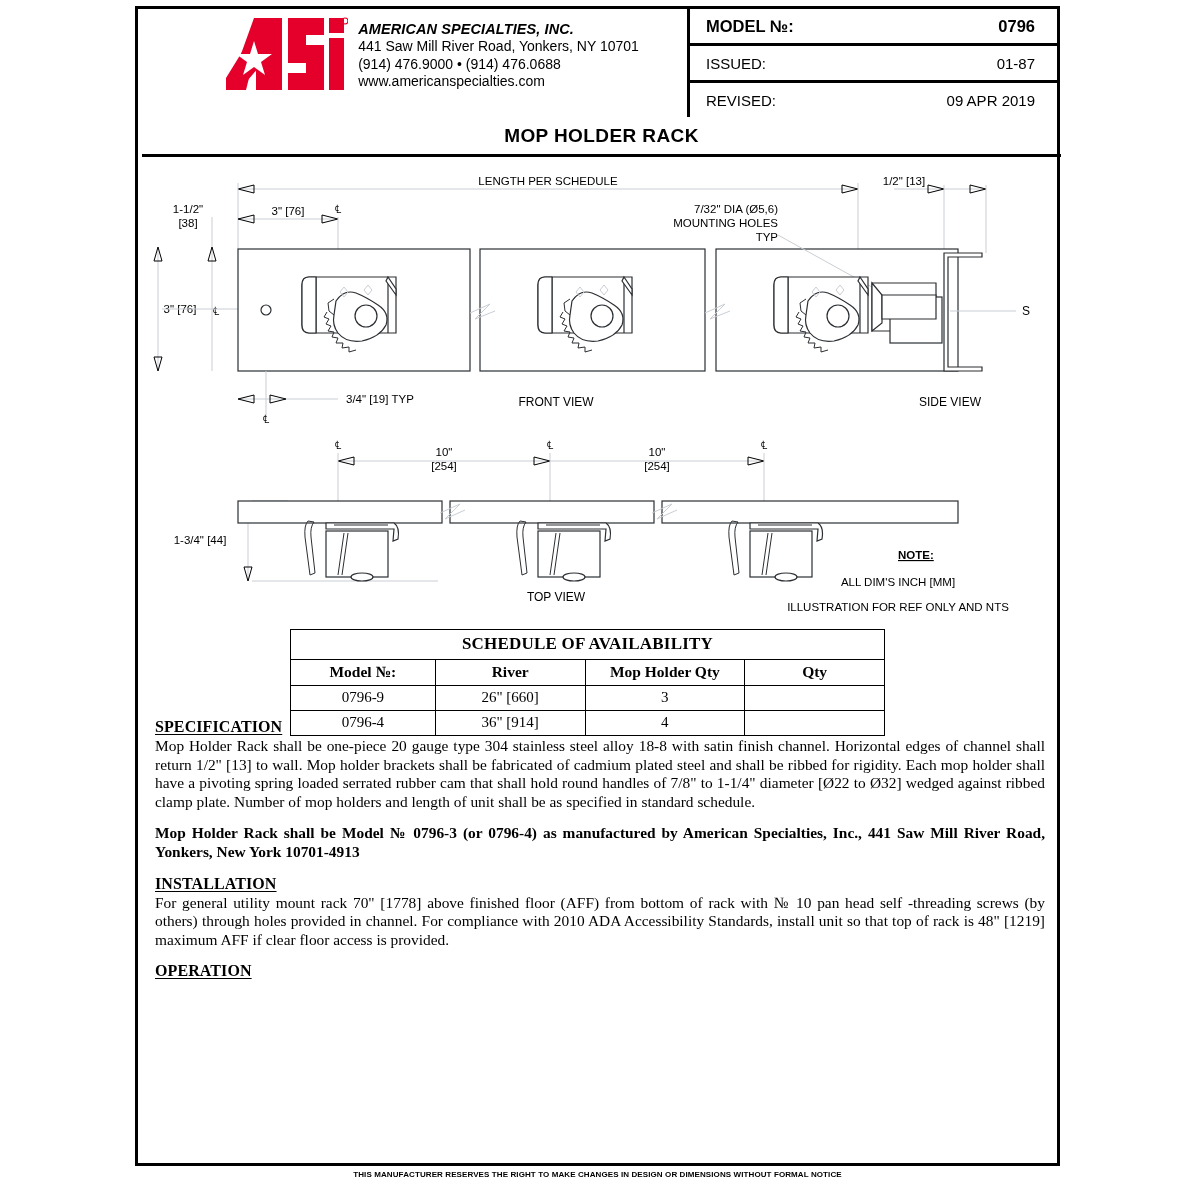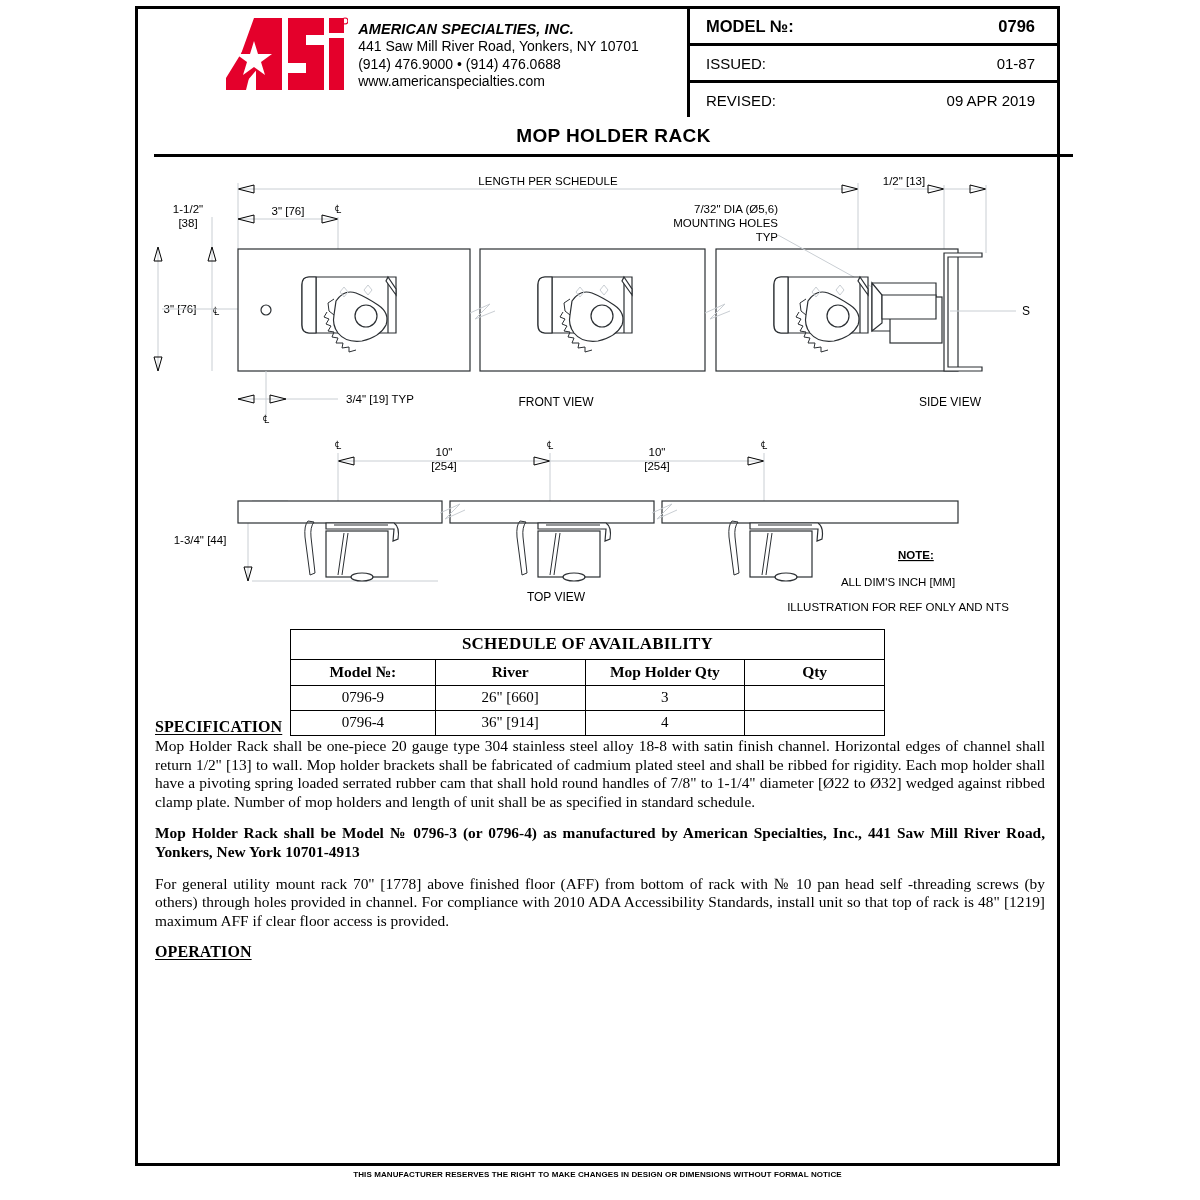--- a/index.html
+++ b/index.html
@@ -39,21 +39,21 @@
 
   #hdr-right { flex:1 1 auto; display:flex; flex-direction:column; }
   .hrow { display:flex; align-items:center; flex:1 1 0; border-bottom:3px solid #000; }
   .hrow:last-child { border-bottom:none; }
   .hrow .lbl { flex:0 0 150px; padding-left:16px; font-size:15px; }
   .hrow .val { flex:1 1 auto; text-align:right; padding-right:22px; font-size:15px; }
   .hrow.model .lbl, .hrow.model .val { font-weight:bold; font-size:16.5px; }
 
   
   #titleband {
-    position:absolute; left:16px; top:108px; width:100%; height:40px;
+    position:absolute; left:4px; top:108px; width:100%; height:40px;
     border-bottom:3px solid #000;
     display:flex; align-items:center; justify-content:center;
   }
   #titleband .t { font-size:19px; font-weight:bold; letter-spacing:.4px; }
 
   
   #draw { position:absolute; left:0; top:152px; width:100%; height:470px; }
   #draw svg { display:block; }
 
   
@@ -343,20 +343,21 @@
     </table>
 
   <div id="body">
     <div class="sechead">SPECIFICATION</div>
     <div class="para">Mop Holder Rack shall be one-piece 20 gauge type 304 stainless steel alloy 18-8 with satin finish channel.  Horizontal edges of channel shall return 1/2" [13] to wall.  Mop holder brackets shall be fabricated of cadmium plated steel and shall be ribbed for rigidity.  Each mop holder shall have a pivoting spring loaded serrated rubber cam that shall hold round handles of 7/8" to 1-1/4" diameter [Ø22 to Ø32] wedged against ribbed clamp plate.  Number of mop holders and length of unit shall be as specified in standard schedule.</div>
 
     <div class="gap"></div>
     <div class="para b">Mop Holder Rack shall be Model № 0796-3 (or 0796-4) as manufactured by American Specialties, Inc., 441 Saw Mill River Road, Yonkers, New York 10701-4913</div>
 
     <div class="gap"></div>
+    <div class="sechead">INSTALLATION</div>
     <div class="para">For general utility mount rack 70" [1778] above finished floor (AFF) from bottom of rack with № 10 pan head self -threading screws (by others) through holes provided in channel.  For compliance with 2010 ADA Accessibility Standards, install unit so that top of rack is 48" [1219] maximum AFF if clear floor access is provided.</div>
 
     <div class="gap"></div>
     <div class="sechead">OPERATION</div>
   </div>
 
 </div>
 
 <div id="footer">THIS MANUFACTURER RESERVES THE RIGHT TO MAKE CHANGES IN DESIGN OR DIMENSIONS WITHOUT FORMAL NOTICE</div>
 

